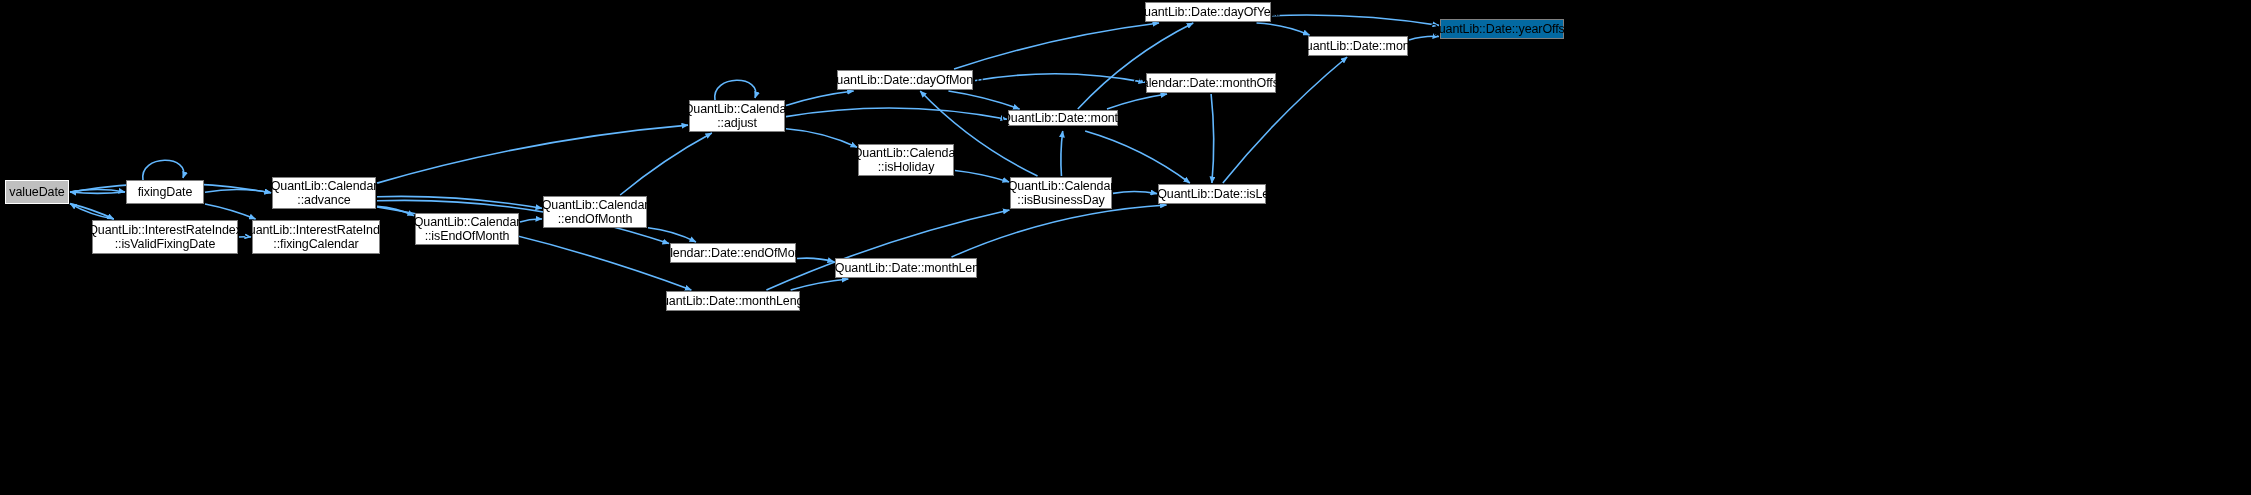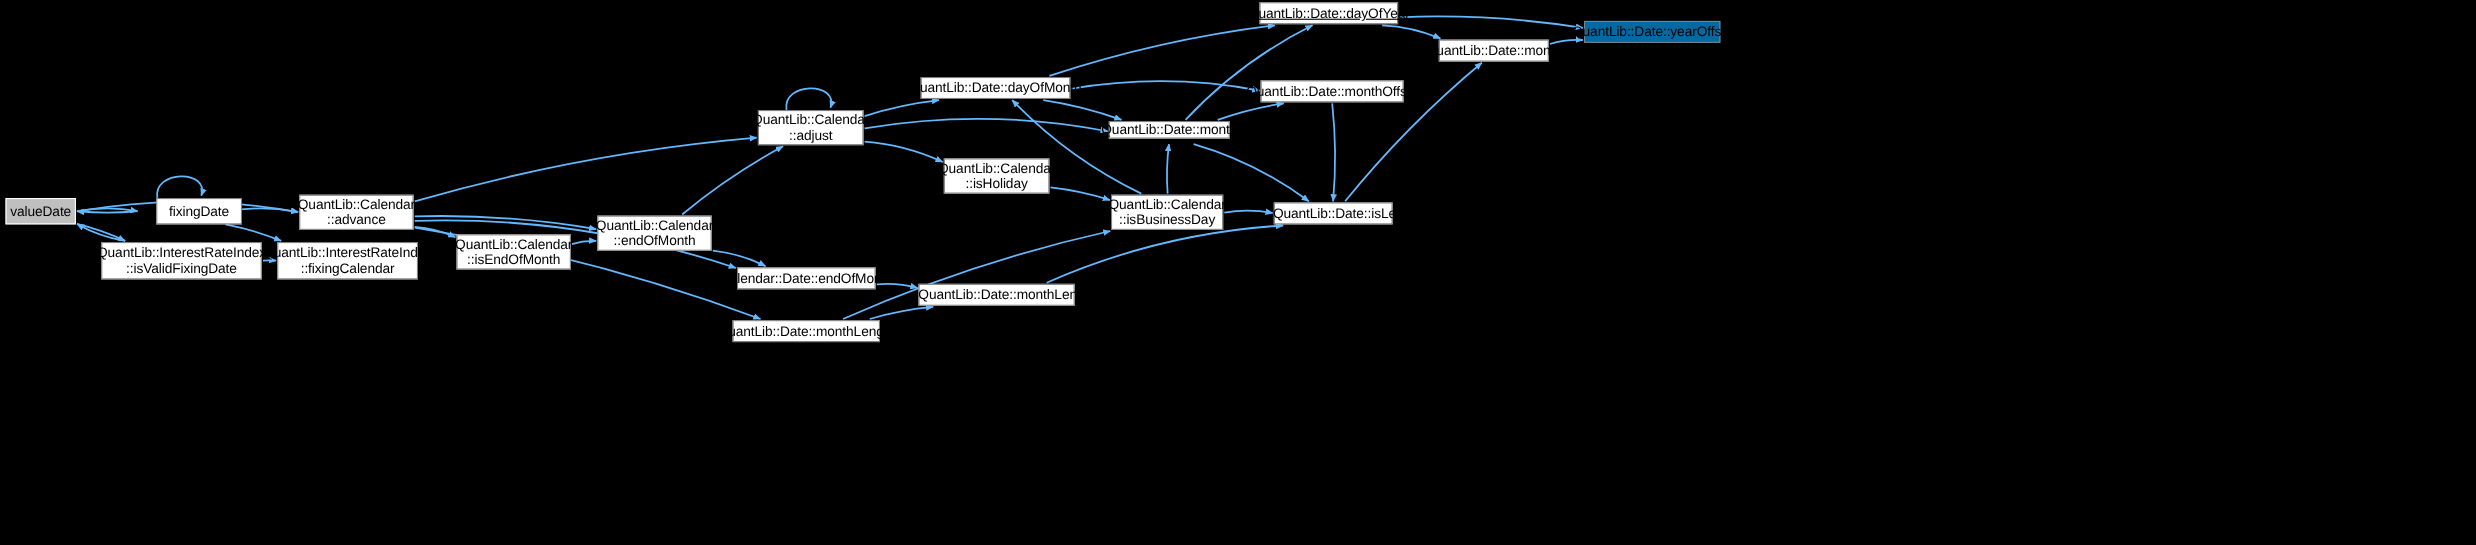--- a/index.html
+++ b/index.html
@@ -88,21 +88,21 @@
       <path d="M1085.1486486486488,131 Q1142.18,147.57675675675677 1189.8513513513512,183" fill="none" stroke="#63b8ff" stroke-width="1.6" marker-end="url(#arrowhead)"></path>
       <path d="M1211.099099099099,94 Q1215.9055,138.4603108108108 1211.900900900901,183" fill="none" stroke="#63b8ff" stroke-width="1.6" marker-end="url(#arrowhead)"></path>
       <path d="M1256.5294117647059,23 Q1284.08,24.235294117647054 1309.4705882352941,35" fill="none" stroke="#63b8ff" stroke-width="1.6" marker-end="url(#arrowhead)"></path>
       <path d="M1272,15.700680272108844 Q1355.9779948979592,12.26241156462585 1439,25.357142857142858" fill="none" stroke="#63b8ff" stroke-width="1.6" marker-end="url(#arrowhead)"></path>
       <path d="M1409,39.979166666666664 Q1423.68125,35.508333333333326 1439,36.4375" fill="none" stroke="#63b8ff" stroke-width="1.6" marker-end="url(#arrowhead)"></path>
       <path d="M1222.8513513513512,183 Q1278.763,113.84728378378377 1347.1486486486488,57" fill="none" stroke="#63b8ff" stroke-width="1.6" marker-end="url(#arrowhead)"></path>
       <path d="M1113,193.34437086092714 Q1135.026225165563,189.53006622516554 1157,193.63576158940398" fill="none" stroke="#63b8ff" stroke-width="1.6" marker-end="url(#arrowhead)"></path>
       <path d="M766.4074074074074,290 Q883.9288888888889,237.97333333333333 1009.3703703703703,210" fill="none" stroke="#63b8ff" stroke-width="1.6" marker-end="url(#arrowhead)"></path>
     </svg>
 <div class="node root" style="left: 5px; top: 180px; width: 64px; height: 24px; background: rgb(191, 191, 191);"><span>valueDate</span></div>
-    <div class="node" style="left: 126px; top: 180px; width: 78px; height: 24px; background: rgb(255, 255, 255); border-color: rgb(128, 128, 128); margin-left: 16px;"><span>fixingDate</span></div>
+    <div class="node" style="left: 126px; top: 180px; width: 78px; height: 24px; background: rgb(255, 255, 255); border-color: rgb(128, 128, 128);"><span>fixingDate</span></div>
     <div class="node" style="left: 92px; top: 220px; width: 146px; height: 34px; background: rgb(255, 255, 255); border-color: rgb(128, 128, 128);"><span>QuantLib::InterestRateIndex
 ::isValidFixingDate</span></div>
     <div class="node" style="left: 252px; top: 220px; width: 128px; height: 34px; background: rgb(255, 255, 255); border-color: rgb(128, 128, 128);"><span>QuantLib::InterestRateIndex
 ::fixingCalendar</span></div>
     <div class="node" style="left: 272px; top: 177px; width: 104px; height: 32px; background: rgb(255, 255, 255); border-color: rgb(128, 128, 128);"><span>QuantLib::Calendar
 ::advance</span></div>
     <div class="node" style="left: 415px; top: 213px; width: 104px; height: 32px; background: rgb(255, 255, 255); border-color: rgb(128, 128, 128);"><span>QuantLib::Calendar
 ::isEndOfMonth</span></div>
     <div class="node" style="left: 543px; top: 196px; width: 104px; height: 32px; background: rgb(255, 255, 255); border-color: rgb(128, 128, 128);"><span>QuantLib::Calendar
 ::endOfMonth</span></div>
@@ -110,18 +110,18 @@
 ::adjust</span></div>
     <div class="node" style="left: 858px; top: 144px; width: 96px; height: 32px; background: rgb(255, 255, 255); border-color: rgb(128, 128, 128);"><span>QuantLib::Calendar
 ::isHoliday</span></div>
     <div class="node" style="left: 1010px; top: 177px; width: 102px; height: 32px; background: rgb(255, 255, 255); border-color: rgb(128, 128, 128);"><span>QuantLib::Calendar
 ::isBusinessDay</span></div>
     <div class="node" style="left: 670px; top: 243px; width: 126px; height: 20px; background: rgb(255, 255, 255); border-color: rgb(128, 128, 128);"><span>Calendar::Date::endOfMonth</span></div>
     <div class="node" style="left: 835px; top: 258px; width: 142px; height: 20px; background: rgb(255, 255, 255); border-color: rgb(128, 128, 128); padding-left: 19px;"><span>QuantLib::Date::monthLength</span></div>
     <div class="node" style="left: 666px; top: 291px; width: 134px; height: 20px; background: rgb(255, 255, 255); border-color: rgb(128, 128, 128);"><span>QuantLib::Date::monthLength</span></div>
     <div class="node" style="left: 837px; top: 70px; width: 136px; height: 20px; background: rgb(255, 255, 255); border-color: rgb(128, 128, 128);"><span>QuantLib::Date::dayOfMonth</span></div>
     <div class="node" style="left: 1008px; top: 110px; width: 110px; height: 16px; background: rgb(255, 255, 255); border-color: rgb(128, 128, 128);"><span>QuantLib::Date::month</span></div>
-    <div class="node" style="left: 1146px; top: 73px; width: 130px; height: 20px; background: rgb(255, 255, 255); border-color: rgb(128, 128, 128);"><span>QuantLib::Date::monthOffset</span></div>
+    <div class="node" style="left: 1146px; top: 73px; width: 130px; height: 20px; background: rgb(255, 255, 255); border-color: rgb(128, 128, 128);"><span>Calendar::Date::monthOffset</span></div>
     <div class="node" style="left: 1158px; top: 184px; width: 108px; height: 20px; background: rgb(255, 255, 255); border-color: rgb(128, 128, 128); padding-left: 16px;"><span>QuantLib::Date::isLeap</span></div>
-    <div class="node" style="left: 1145px; top: 2px; width: 126px; height: 20px; background: rgb(255, 255, 255); border-color: rgb(128, 128, 128); text-decoration: underline;"><span>QuantLib::Date::dayOfYear</span></div>
+    <div class="node" style="left: 1145px; top: 2px; width: 126px; height: 20px; background: rgb(255, 255, 255); border-color: rgb(128, 128, 128);"><span>QuantLib::Date::dayOfYear</span></div>
     <div class="node" style="left: 1308px; top: 36px; width: 100px; height: 20px; background: rgb(255, 255, 255); border-color: rgb(128, 128, 128);"><span>QuantLib::Date::month</span></div>
     <div class="node" style="left: 1440px; top: 19px; width: 124px; height: 20px; background: #0369a1; border-color: rgb(128, 128, 128);"><span>QuantLib::Date::yearOffset</span></div>
   </div>
 
 </body></html>

